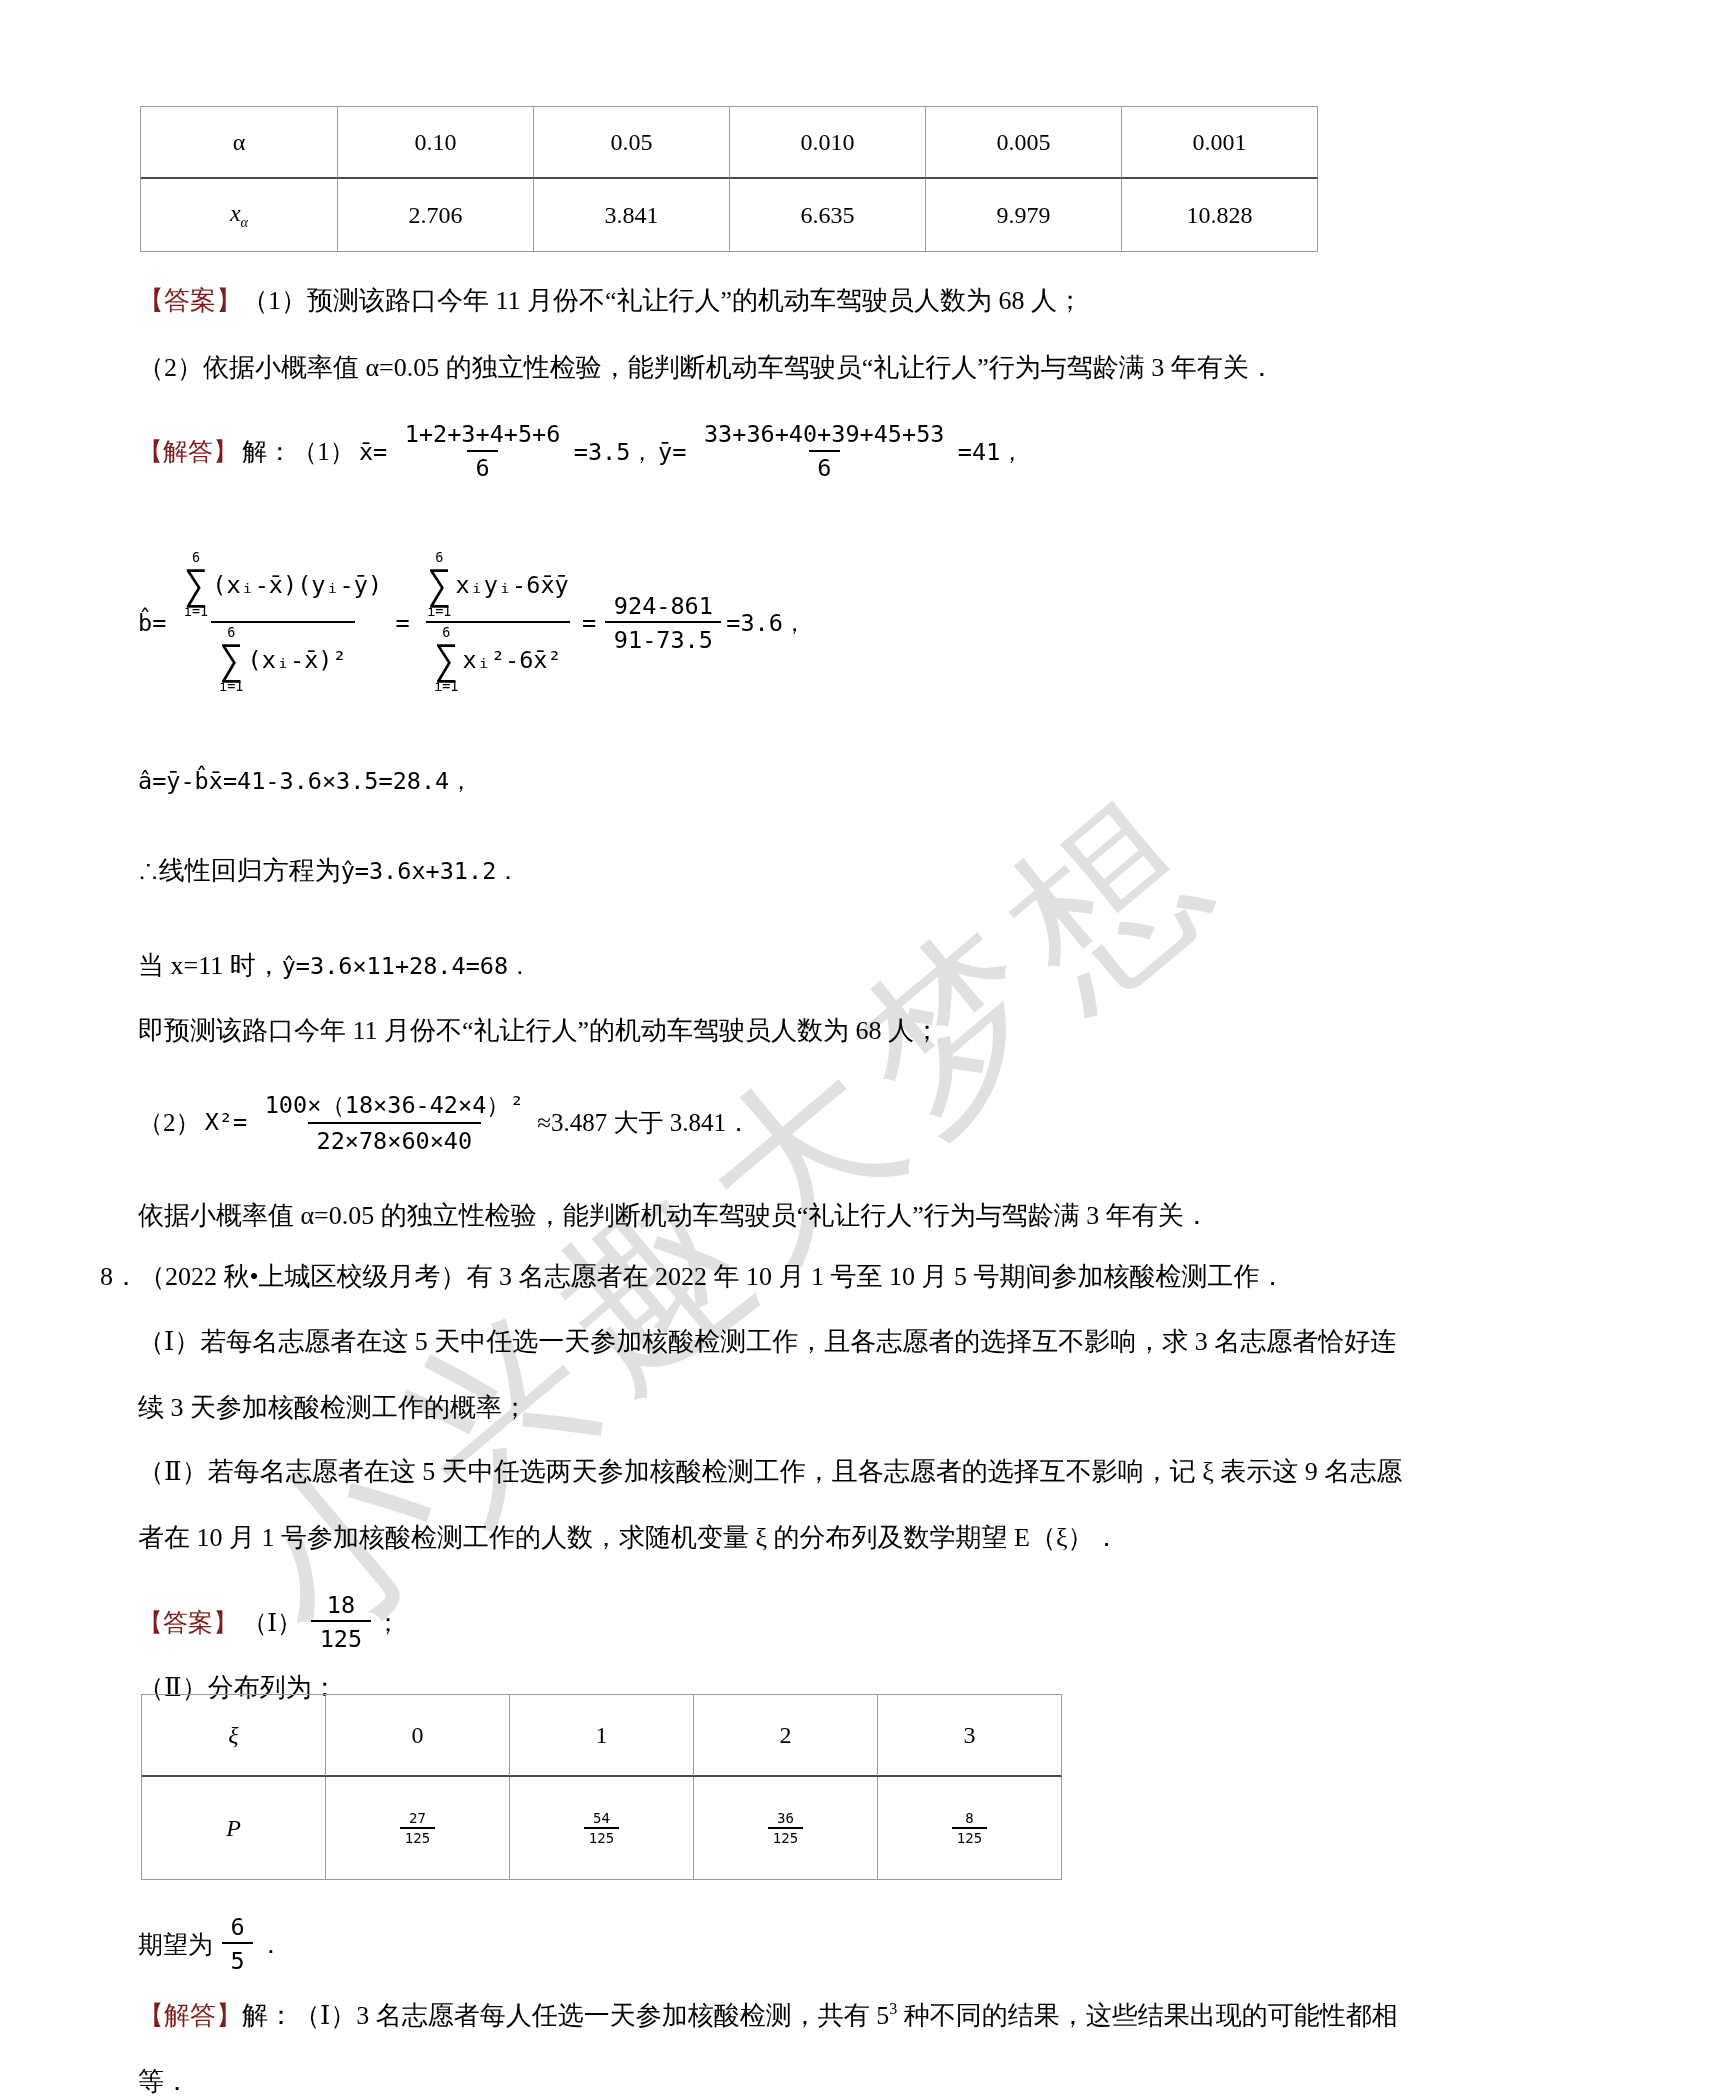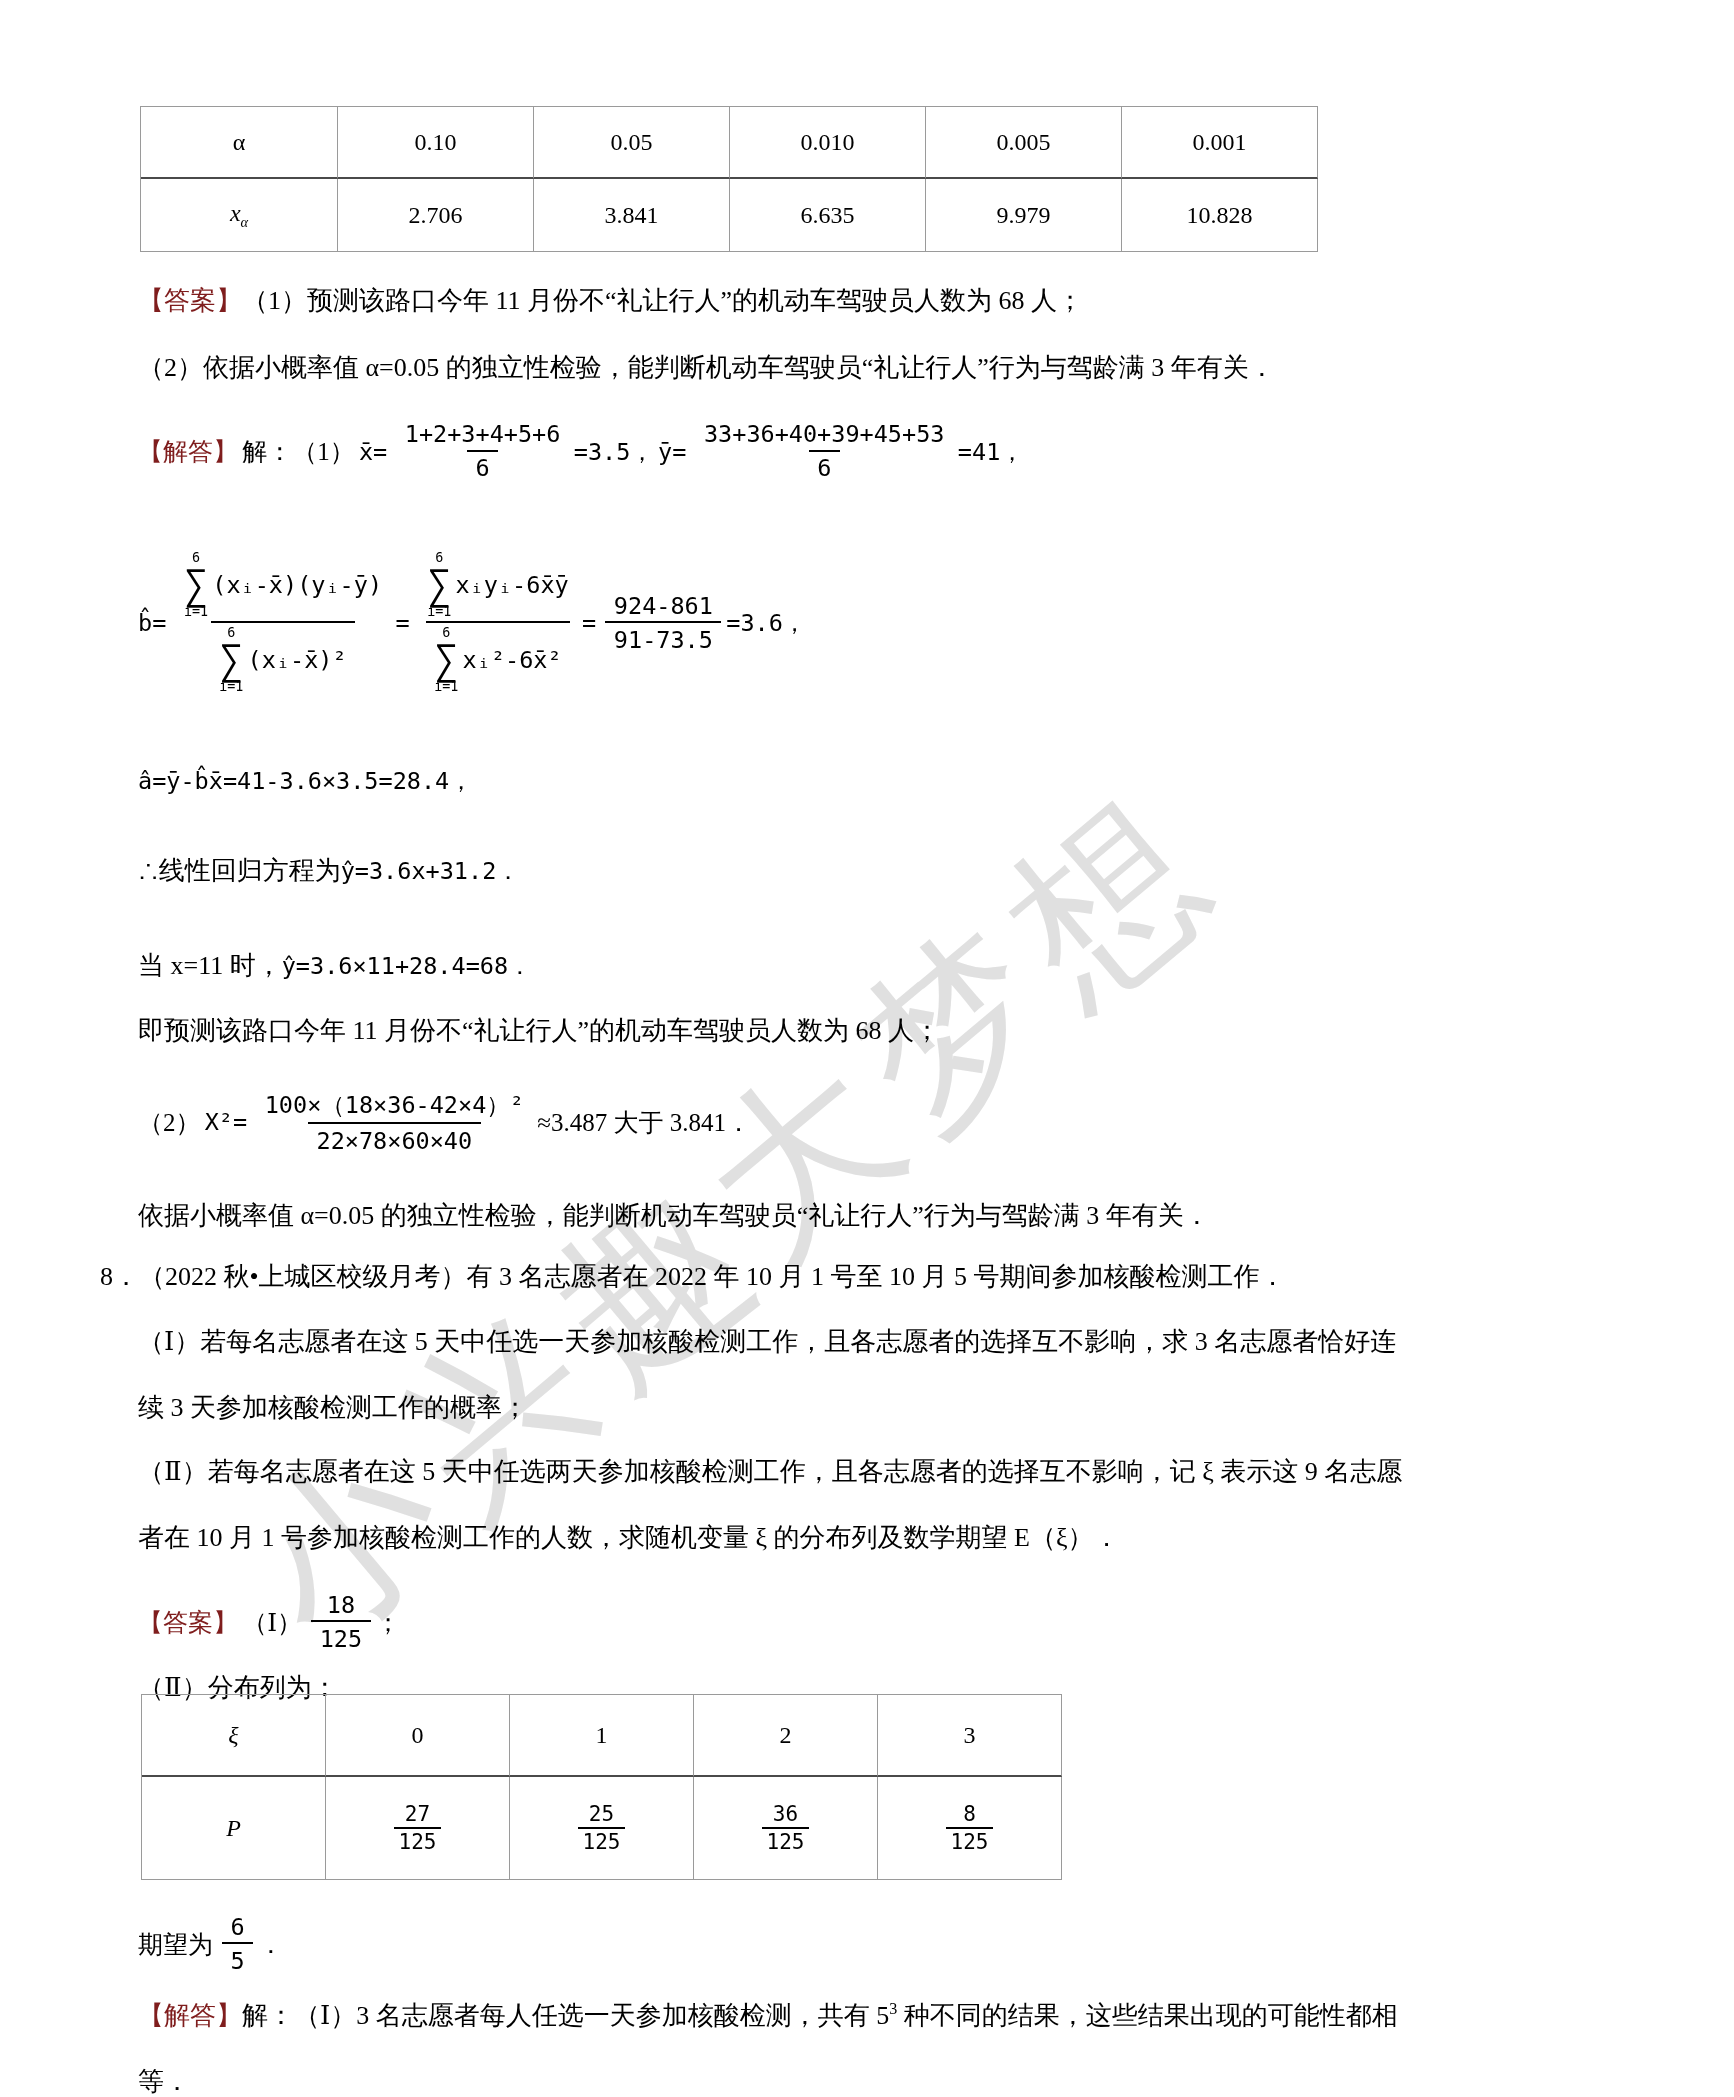--- a/index.html
+++ b/index.html
@@ -35,21 +35,21 @@
   sub { font-size:0.6em; }
   .sup3 { font-size:0.62em; vertical-align:super; }
   .tbl { position:absolute; display:grid; z-index:2; border-left:1.3px solid #9a9a9a; border-top:1.3px solid #9a9a9a; background:transparent; }
   .tbl .cell {
     border-right:1.3px solid #9a9a9a; border-bottom:1.3px solid #9a9a9a;
     display:flex; align-items:center; justify-content:center; font-size:24px;
   }
   .tbl .hdr { border-bottom:2.5px solid #4a4a4a; }
   .t1 { left:140px; top:106px; grid-template-columns:197px repeat(5,196px); grid-template-rows:72px 73px; }
   .t2 { left:141px; top:1694px; grid-template-columns:repeat(5,184px); grid-template-rows:82px 103px; }
-  .t2 .frac { font-size:21px; margin:0;align-items:center; }
+  .t2 .frac { font-size:14px; margin:0;align-items:center; }
   .t2 .frac .den { border-top:2.1px solid #000; padding:0.8px 5px; }
   .t2 .frac .num { padding:0.8px 5px; }
 </style>
 </head>
 <body>
 
 <div class="page">
 
   <div class="watermark">小兴趣大梦想</div>
 
@@ -242,21 +242,21 @@
         <span class="it">P</span>
       </div>
     <div class="cell">
       <span class="frac math">
         <span class="num">27</span>
         <span class="den">125</span>
       </span>
     </div>
     <div class="cell">
       <span class="frac math">
-        <span class="num">25</span>
+        <span class="num">54</span>
         <span class="den">125</span>
       </span>
     </div>
     <div class="cell">
       <span class="frac math">
         <span class="num">36</span>
         <span class="den">125</span>
       </span>
     </div>
     <div class="cell">

